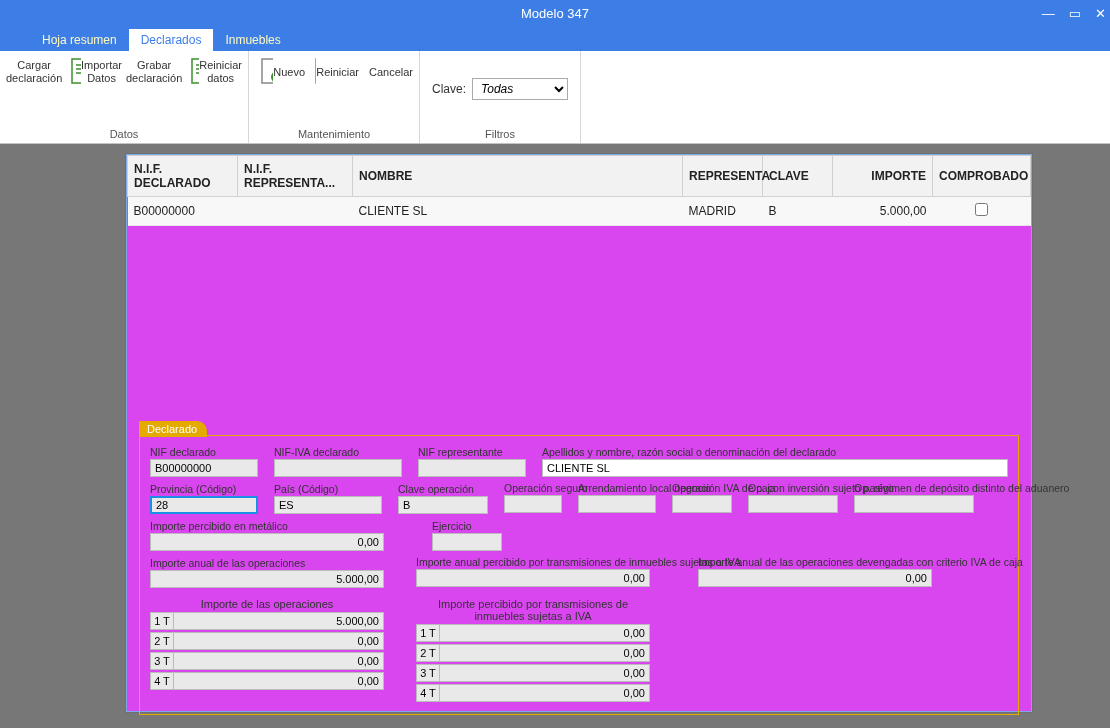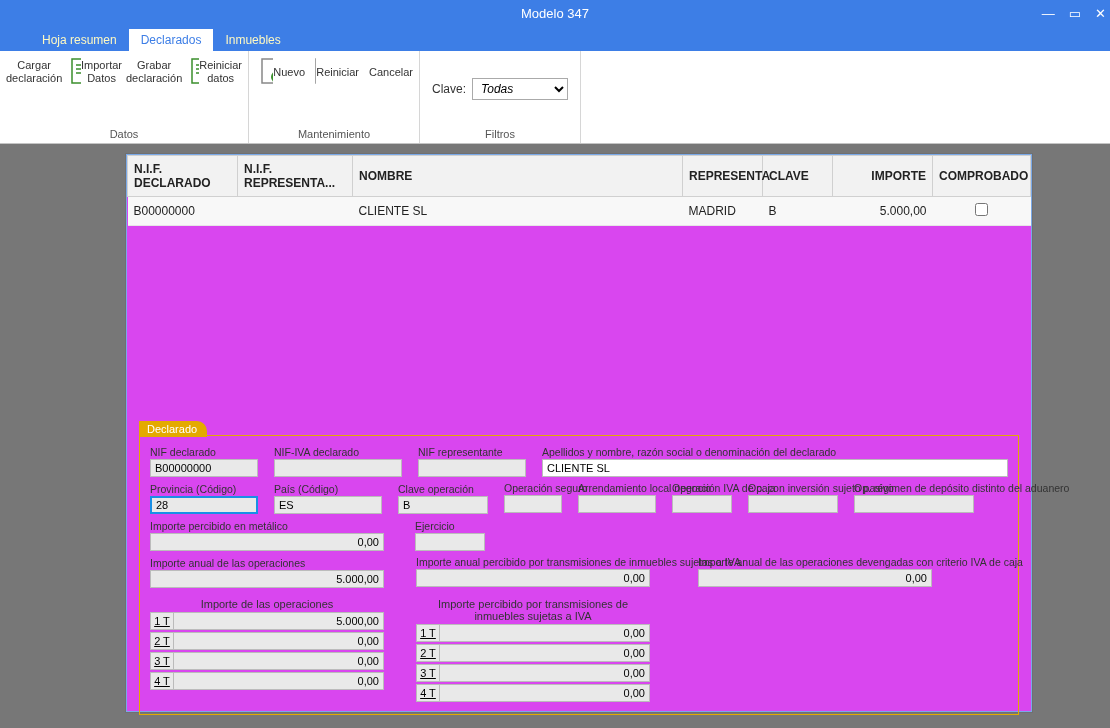--- a/index.html
+++ b/index.html
@@ -47,21 +47,21 @@
 .form-row { display: flex; gap: 16px; margin-bottom: 6px; flex-wrap: nowrap; }
 .field { display: flex; flex-direction: column; }
 .field label { font-size: 10.5px; color: #333; margin-bottom: 1px; white-space: nowrap; }
 .field label.tight { line-height: 11px; }
 .field input { height: 18px; border: 1px solid #bbb; background: #e9e9e9; font-size: 11px; padding: 0 4px; }
 .field input.white { background: #fff; }
 .field input.num { text-align: right; }
 .field.hl input { border: 2px solid #1a8fe6; }
 .subhdr { font-size: 11px; color: #333; margin: 4px 0 2px 0; text-align: center; }
 .qrow { display: flex; align-items: center; margin-bottom: 2px; }
-.qrow .qlab { width: 24px; height: 18px; border: 1px solid #bbb; background: #e9e9e9; font-size: 11px; text-align: center; line-height: 16px; text-decoration: underline; }
+.qrow .qlab { width: 24px; height: 18px; border: 1px solid #bbb; background: #e9e9e9; font-size: 11px; text-align: center; line-height: 16px; }
 .qrow input { width: 210px; height: 18px; border: 1px solid #bbb; border-left: none; background: #e9e9e9; font-size: 11px; text-align: right; padding: 0 4px; }
 
 
 svg { display: block; }
 </style>
 </head>
 <body>
 
 <div class="titlebar">
   <div class="title">Modelo 347</div>
@@ -253,21 +253,21 @@
             <label class="tight">Op. régimen de depósito distinto del aduanero</label>
             <input value="" style="">
           </div>
       </div>
 
       <div class="form-row">
         <div class="field" style="width:234px">
             <label>Importe percibido en metálico</label>
             <input class="num" value="0,00" style="">
           </div>
-        <div class="field" style="width:70px;margin-left:15px">
+        <div class="field" style="width:70px;margin-left:32px">
             <label>Ejercicio</label>
             <input value="" style="">
           </div>
       </div>
 
       <div class="form-row">
         <div class="field" style="width:234px">
             <label>Importe anual de las operaciones</label>
             <input class="num" value="5.000,00" style="">
           </div>

